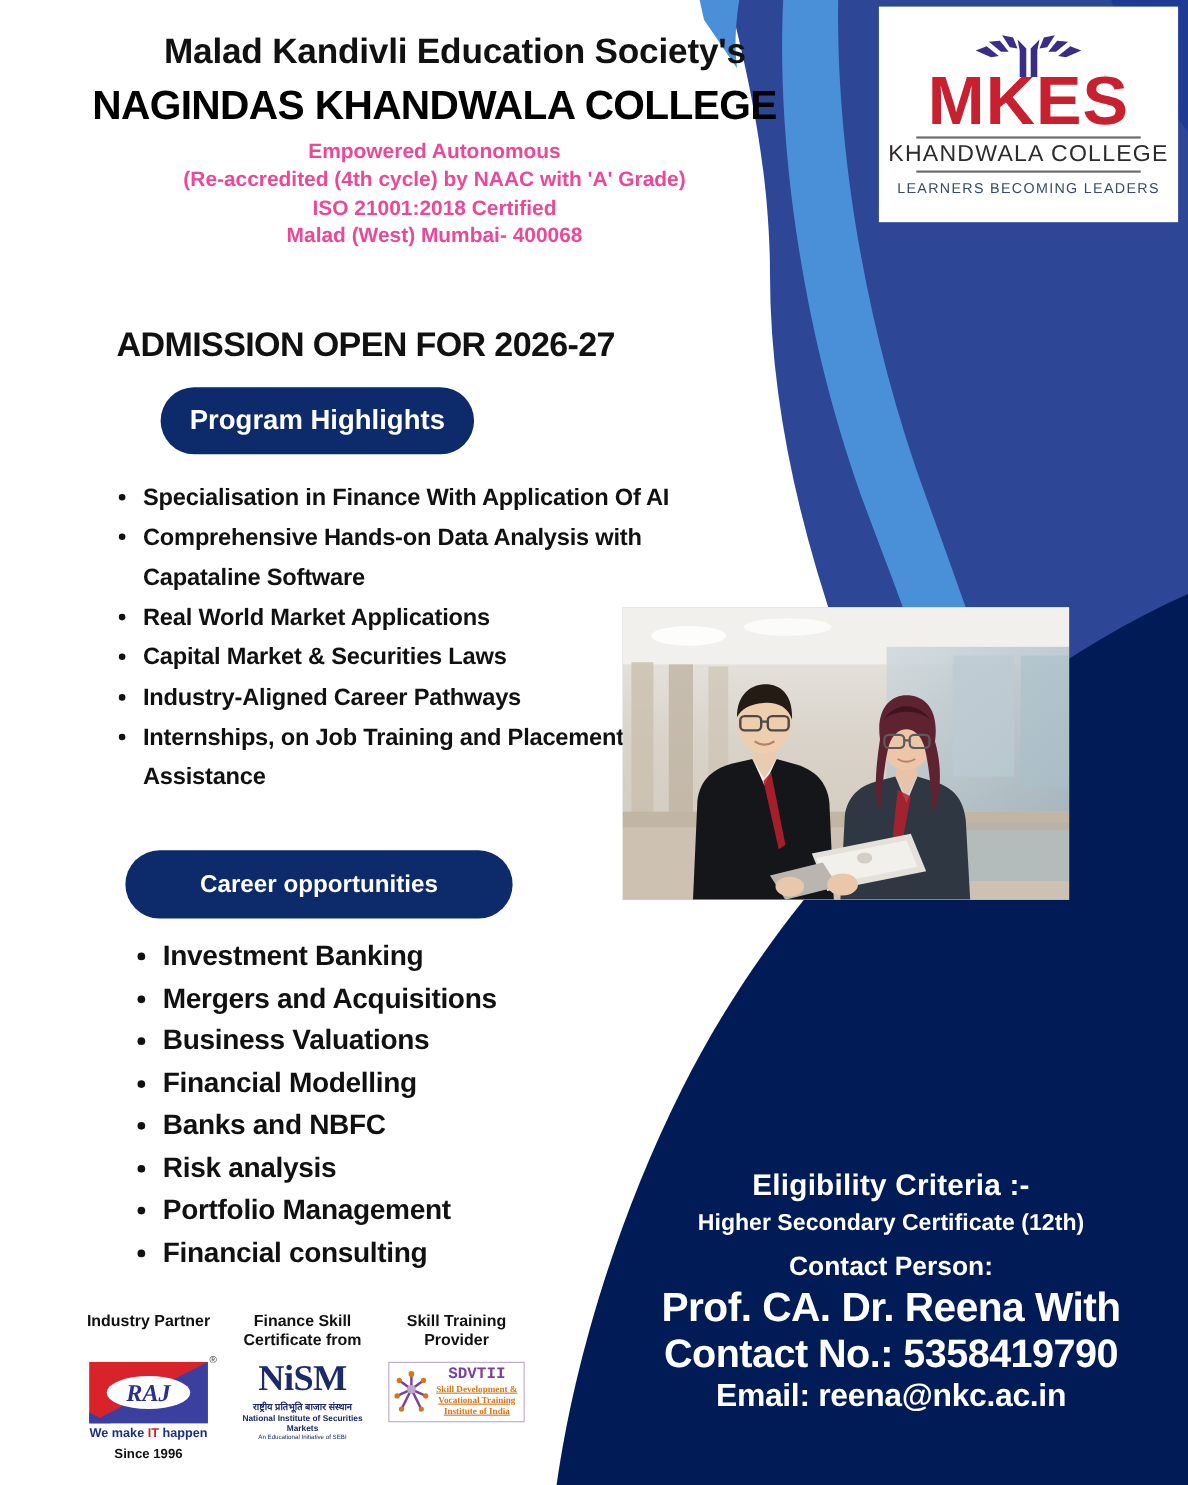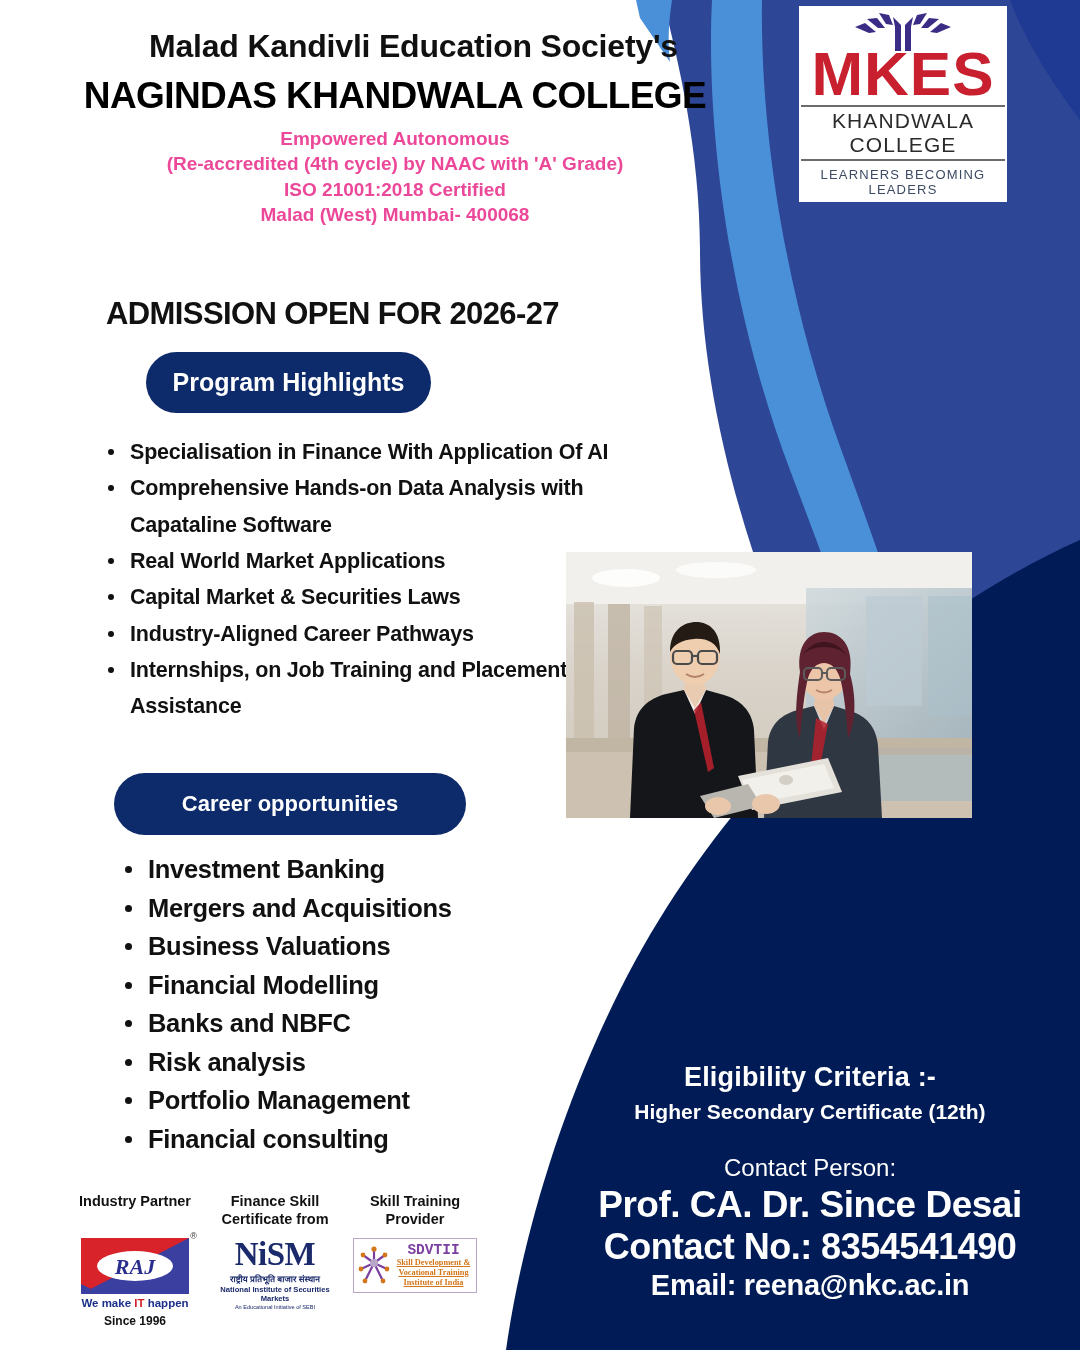--- a/index.html
+++ b/index.html
@@ -10,24 +10,24 @@
     overflow:hidden;
     position:relative;
   }
   #poster{position:relative;width:1080px;height:1350px;overflow:hidden;background:#fff;}
 
   
   #bg-svg{position:absolute;inset:0;width:1080px;height:1350px;}
 
   
   .logo-card{
-    position:absolute;left:799px;top:6px;width:208px;height:196px;
+    position:absolute;left:799px;top:6px;width:272px;height:196px;
     background:#ffffff;
     display:flex;flex-direction:column;align-items:center;justify-content:center;
-    padding:4px 6px;box-sizing:border-box;text-align:center;
+    padding:4px 6px;box-sizing:border-box;
   }
   .logo-book{width:108px;height:42px;margin-bottom:-4px;}
   .logo-mkes{
     font-size:62px;font-weight:bold;color:#C8202E;letter-spacing:1px;
     line-height:0.92;font-family:"Liberation Sans", sans-serif;
     margin-top:-4px;
   }
   .logo-rule{width:204px;height:2px;background:#6b6b6b;margin:3px 0 2px;}
   .logo-college{font-size:21px;letter-spacing:1.1px;color:#2b2b2b;line-height:1.1;}
   .logo-tag{font-size:13px;letter-spacing:1.2px;color:#3c4a63;margin-top:4px;}
@@ -79,21 +79,21 @@
     overflow:hidden;background:#cfc9c2;
   }
   .photo svg{display:block;}
 
   
   .contact{
     position:absolute;left:560px;top:1062px;width:500px;text-align:center;color:#fff;
   }
   .c-elig{font-size:27px;font-weight:bold;letter-spacing:0.2px;}
   .c-elig-sub{font-size:21px;font-weight:bold;margin-top:7px;}
-  .c-person-lbl{font-size:24px;font-weight:normal;margin-top:30px;}
+  .c-person-lbl{font-size:24px;font-weight:bold;margin-top:14px;}
   .c-name{font-size:37px;font-weight:bold;margin-top:2px;letter-spacing:-0.5px;}
   .c-phone{font-size:36px;font-weight:bold;margin-top:0px;letter-spacing:-0.5px;}
   .c-email{font-size:29px;font-weight:bold;margin-top:1px;letter-spacing:-0.3px;}
 
   
   .partners{position:absolute;left:70px;top:1192px;width:410px;display:flex;gap:10px;}
   .partner{flex:1;text-align:center;}
   .p-label{font-size:14.5px;font-weight:bold;color:#111;line-height:1.25;min-height:38px;}
   .p-logo{margin-top:8px;display:flex;justify-content:center;}
 
@@ -279,22 +279,22 @@
 
       <ellipse cx="200" cy="252" rx="14" ry="10" fill="#e8c7ab"></ellipse>
       <ellipse cx="152" cy="254" rx="13" ry="9" fill="#e8c7ab"></ellipse>
     </svg>
   </div>
 
   <div class="contact">
     <div class="c-elig">Eligibility Criteria :-</div>
     <div class="c-elig-sub">Higher Secondary Certificate (12th)</div>
     <div class="c-person-lbl">Contact Person:</div>
-    <div class="c-name">Prof. CA. Dr. Since Desai</div>
-    <div class="c-phone">Contact No.: 8354541490</div>
+    <div class="c-name">Prof. CA. Dr. Reena With</div>
+    <div class="c-phone">Contact No.: 5358419790</div>
     <div class="c-email">Email: reena@nkc.ac.in</div>
   </div>
 
   <div class="partners">
 
     <div class="partner">
       <div class="p-label">Industry Partner</div>
       <div class="p-logo">
         <div class="raj-wrap">
           <div class="raj-mark">

